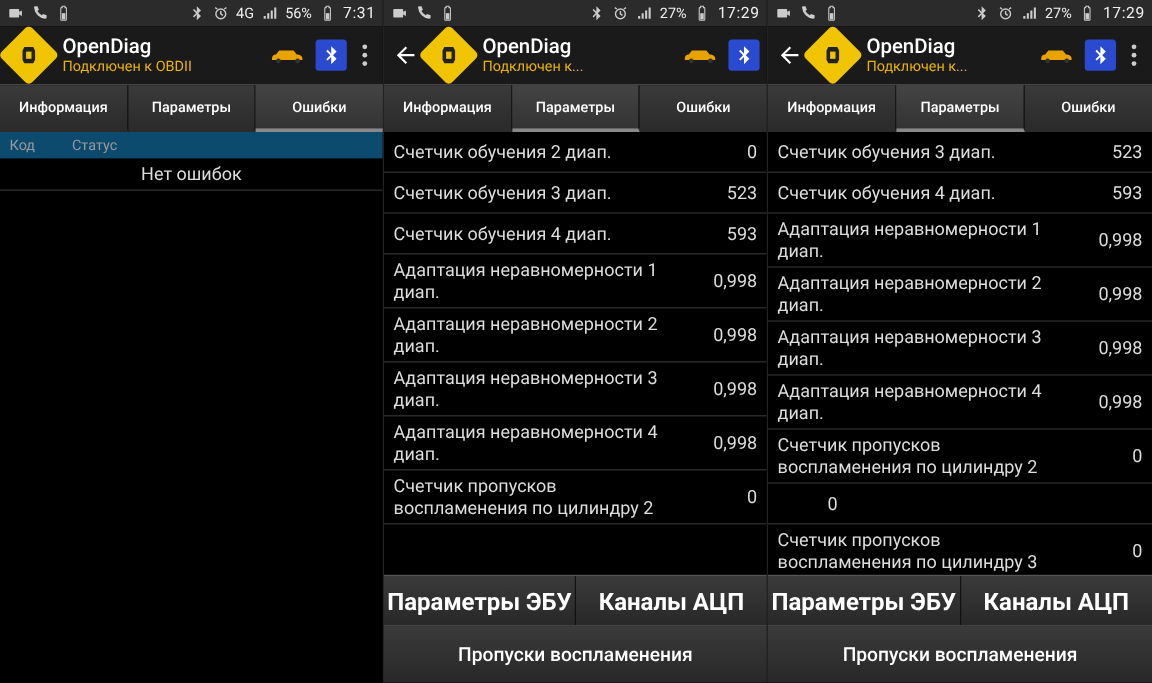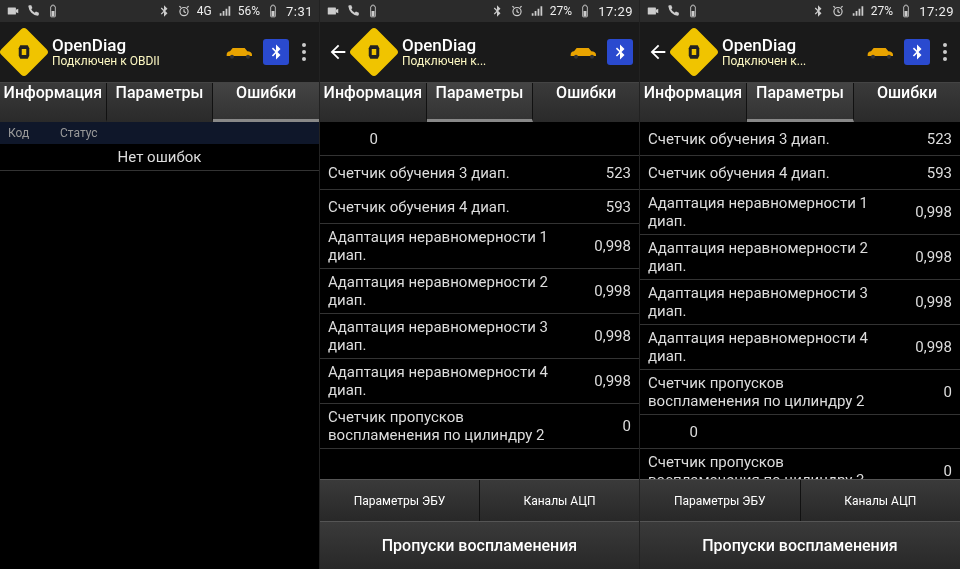--- a/index.html
+++ b/index.html
@@ -39,73 +39,73 @@
   gap: 6px;
   margin-right: auto;
   align-items: center;
 }
 .sb-icon { width: 14px; height: 14px; display:flex; align-items:center; justify-content:center; color:#ccc; }
 .sb-text { font-size: 12px; }
 .sb-time { font-size: 13px; letter-spacing: .5px; }
 
 
 .actionbar {
-  height: 60px;
+  height: 48px;
   background: #1a1a1a;
   display: flex;
   align-items: center;
   padding: 0 6px;
   gap: 6px;
 }
 .ab-back { width: 24px; height:24px; display:flex;align-items:center;justify-content:center;color:#fff; }
 .ab-logo {
   width: 36px; height: 36px;
   background: #f0c400;
   transform: rotate(45deg);
   border-radius: 4px;
   display:flex;align-items:center;justify-content:center;
   margin-right: 4px;
   flex-shrink: 0;
 }
 .ab-logo-inner { transform: rotate(-45deg); width:18px;height:18px;}
 .ab-text { display:flex;flex-direction:column;justify-content:center;line-height:1.1;flex:1;min-width:0; }
 .ab-title { color:#fff; font-size:17px; font-weight:500; }
-.ab-sub { color:#fef9c3; font-size:12px; white-space:nowrap; overflow:hidden; text-overflow:ellipsis;}
+.ab-sub { color:#eab308; font-size:12px; white-space:nowrap; overflow:hidden; text-overflow:ellipsis;}
 .ab-car { width:34px;height:16px;}
 .ab-bt { width:26px;height:26px;background:#2a4acf;border-radius:3px;display:flex;align-items:center;justify-content:center;}
 .ab-menu { width:18px; display:flex;flex-direction:column;gap:3px;align-items:center;justify-content:center;height:24px;}
 .ab-menu span{width:4px;height:4px;background:#ccc;border-radius:50%;}
 
 
 .tabs {
   height: 40px;
   display: flex;
   background: linear-gradient(#3a3a3a,#2a2a2a);
   border-top:1px solid #444;
 }
 .tab {
   flex:1;
-  display:flex;justify-content:center;
-  font-size:16px;color:#fff;font-weight:500;
+  display:flex;align-items:center;justify-content:center;
+  font-size:12px;color:#fff;font-weight:500;
   border-right:1px solid #111;
   border-bottom:3px solid transparent;
 }
 .tab:last-child{border-right:none;}
 .tab.active { border-bottom-color:#888; background:linear-gradient(#444,#333);}
 
 
 .err-head {
   height: 22px;
   display:flex;
   padding: 0 8px;
   font-size: 12px;
   color:#999;
   align-items:center;
   gap:12px;
-  background:#0f172a;
+  background:#0c4a6e;
 }
 .err-head .c1{width:40px;}
 .err-head .c2{width:60px;}
 .err-head .c3{flex:1;}
 .no-errors { text-align:center; padding:4px 0; font-size:15px; color:#ddd; border-bottom:1px solid #333;}
 
 .content { flex:1; overflow:hidden; }
 
 
 .prow {
@@ -121,21 +121,21 @@
 
 .btabs {
   display:flex;
   height: 42px;
   background:linear-gradient(#3a3a3a,#282828);
   border-top:1px solid #555;
 }
 .btab {
   flex:1;
   display:flex;align-items:center;justify-content:center;
-  font-size:12px;color:#fff;font-weight:400;
+  font-size:20px;color:#fff;font-weight:700;
   border-right:1px solid #111;
   text-align:center;
 }
 .btab:last-child{border-right:none;}
 .bigbtn {
   height: 48px;
   display:flex;align-items:center;justify-content:center;
   font-size:16px;color:#fff;font-weight:500;
   background:linear-gradient(#3a3a3a,#282828);
   border-top:1px solid #555;
@@ -318,20 +318,21 @@
       </div>
       <div class="tab active">
         <span>Параметры</span>
       </div>
       <div class="tab">
         <span>Ошибки</span>
       </div>
     </div>
     <div class="content">
       <div class="prow">
+        <div class="plabel">Счетчик обучения 2 диап.</div>
         <div class="pval">0</div>
       </div>
       <div class="prow">
         <div class="plabel">Счетчик обучения 3 диап.</div>
         <div class="pval">523</div>
       </div>
       <div class="prow">
         <div class="plabel">Счетчик обучения 4 диап.</div>
         <div class="pval">593</div>
       </div>

